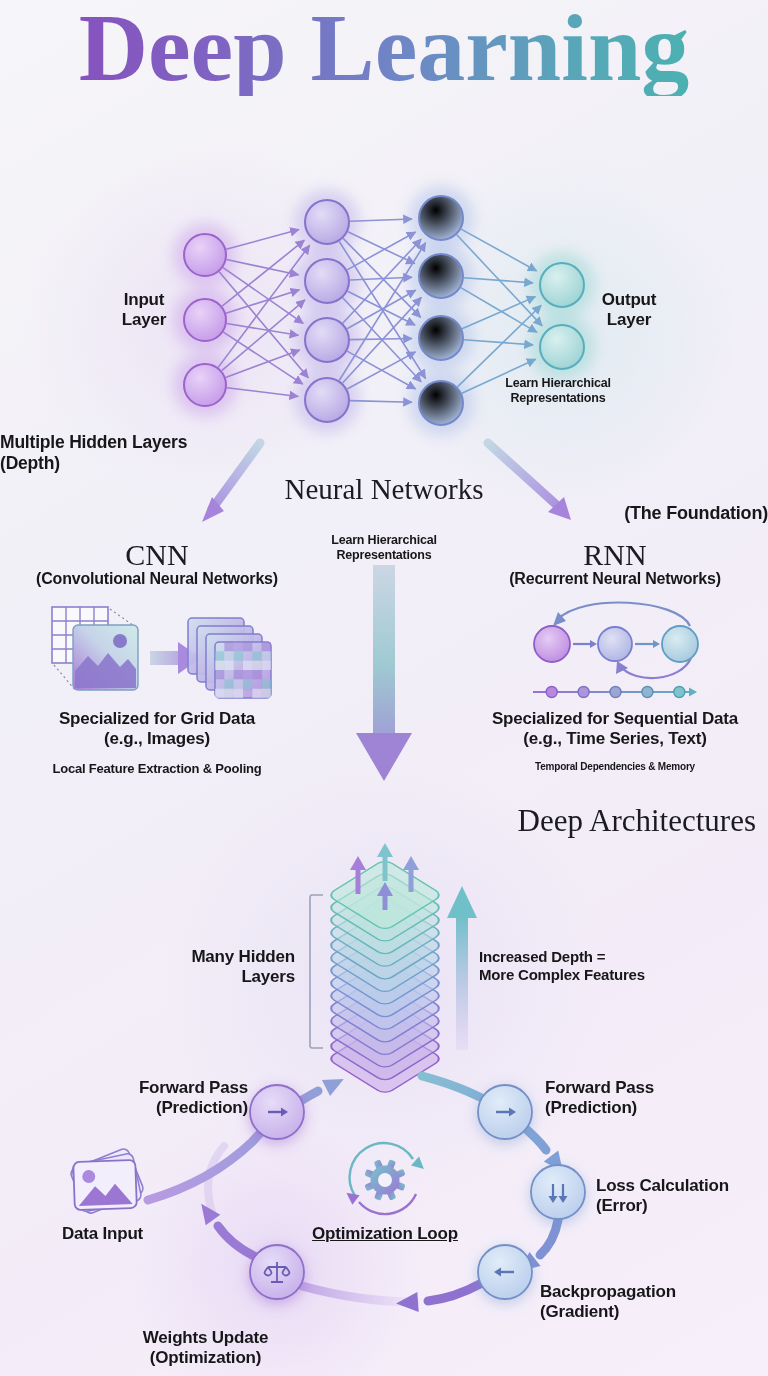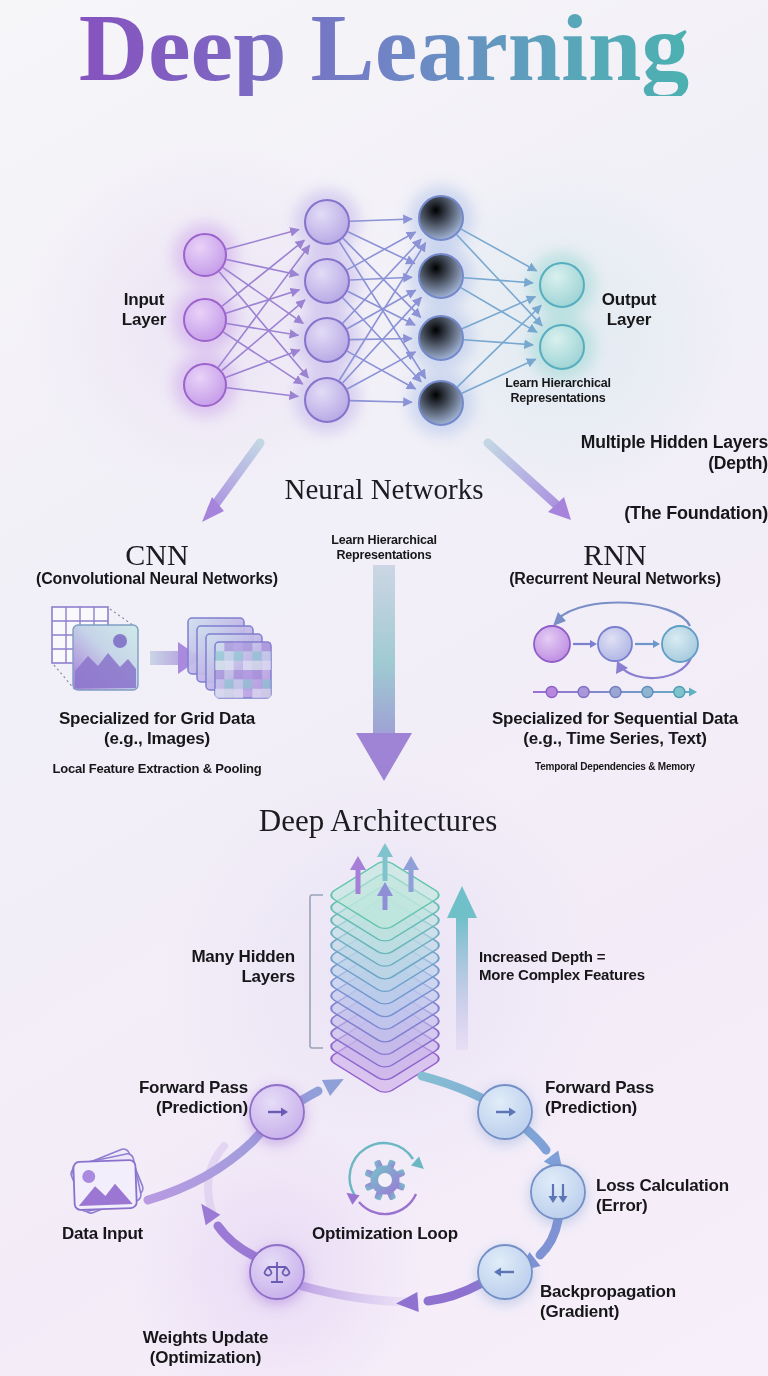--- a/index.html
+++ b/index.html
@@ -22,42 +22,42 @@
   .serif{font-family:"Liberation Serif",serif;font-weight:400;color:#1b1b20;letter-spacing:0;}
   #title{
     top:40px;left:0;width:768px;text-align:center;font-size:96px;line-height:1;
     font-family:"Liberation Serif",serif;font-weight:700;white-space:nowrap;
     background:linear-gradient(90deg,#8a49bc 0%,#7f63c2 28%,#6f86c6 52%,#57a8b8 76%,#43b7ab 100%);
     -webkit-background-clip:text;background-clip:text;color:transparent;
   }
   #lbl-input{left:98px;top:290px;width:92px;text-align:center;font-size:17px;}
   #lbl-output{left:582px;top:290px;width:94px;text-align:center;font-size:17px;}
   #lbl-learn-net{left:492px;top:376px;width:132px;text-align:center;font-size:12.5px;}
-  #lbl-mhl{left:0;top:432px;width:768px;text-align:right;font-size:17.5px;}
+  #lbl-mhl{left:0;top:432px;width:768px;text-align:left;font-size:17.5px;}
   #lbl-nn{left:0;top:472px;width:768px;text-align:center;font-size:29px;}
   #lbl-foundation{left:0;top:503px;width:768px;text-align:right;font-size:18px;}
   #lbl-learn-mid{left:318px;top:533px;width:132px;text-align:center;font-size:12.5px;}
   #lbl-cnn{left:37px;top:537px;width:240px;text-align:center;font-size:30px;}
   #lbl-cnn-sub{left:7px;top:570px;width:300px;text-align:center;font-size:16px;}
   #lbl-cnn-spec{left:27px;top:709px;width:260px;text-align:center;font-size:17px;}
   #lbl-cnn-note{left:7px;top:761px;width:300px;text-align:center;font-size:13px;}
   #lbl-rnn{left:495px;top:537px;width:240px;text-align:center;font-size:30px;}
   #lbl-rnn-sub{left:465px;top:570px;width:300px;text-align:center;font-size:16px;}
   #lbl-rnn-spec{left:465px;top:709px;width:300px;text-align:center;font-size:17px;}
   #lbl-rnn-note{left:465px;top:761px;width:300px;text-align:center;font-size:10px;}
-  #lbl-deeparch{left:0;top:803px;width:756px;text-align:center;font-size:31px;}
+  #lbl-deeparch{left:0;top:803px;width:756px;text-align:right;font-size:31px;}
   #lbl-many{left:170px;top:947px;width:125px;text-align:right;font-size:17px;}
   #lbl-depth{left:479px;top:948px;width:180px;text-align:left;font-size:15px;}
   #lbl-fp-left{left:113px;top:1078px;width:135px;text-align:right;font-size:17px;}
   #lbl-fp-right{left:545px;top:1078px;width:150px;text-align:left;font-size:17px;}
   #lbl-loss{left:596px;top:1176px;width:160px;text-align:left;font-size:17px;}
   #lbl-backprop{left:540px;top:1282px;width:170px;text-align:left;font-size:17px;}
   #lbl-weights{left:118px;top:1328px;width:175px;text-align:center;font-size:17px;}
   #lbl-datainput{left:45px;top:1224px;width:115px;text-align:center;font-size:17px;}
-  #lbl-optloop{left:299px;top:1224px;width:172px;text-align:center;font-size:17px;}
+  #lbl-optloop{left:299px;top:1224px;width:172px;text-align:center;font-size:17px;text-decoration:underline;}
   #net-svg{left:120px;top:190px;width:530px;height:245px;}
   #branch-svg{left:150px;top:425px;width:470px;height:110px;}
   #down-svg{left:349px;top:565px;width:70px;height:225px;}
   #cnn-svg{left:40px;top:595px;width:240px;height:110px;}
   #rnn-svg{left:500px;top:595px;width:240px;height:110px;}
   #cycle-svg{left:30px;top:1050px;width:710px;height:300px;}
   #stack-svg{left:295px;top:838px;width:200px;height:262px;}
 </style>
 </head>
 <body>

